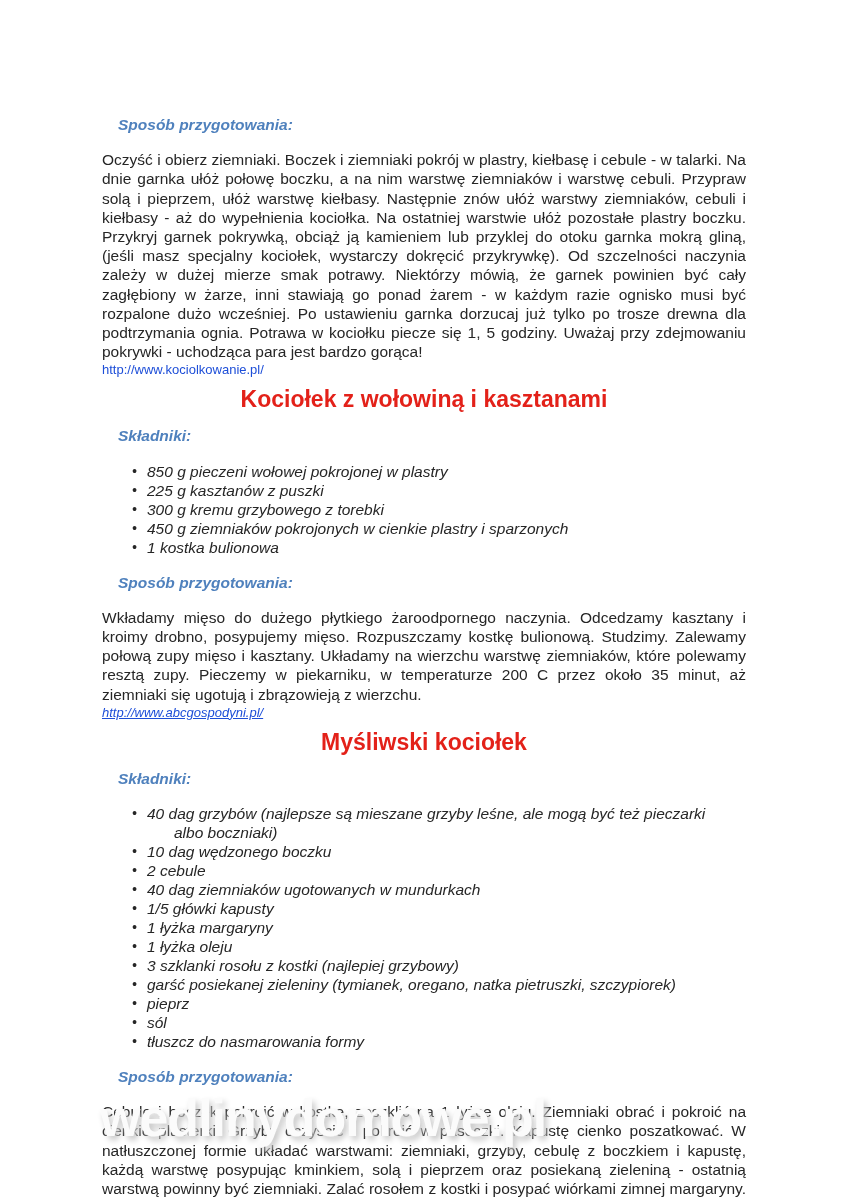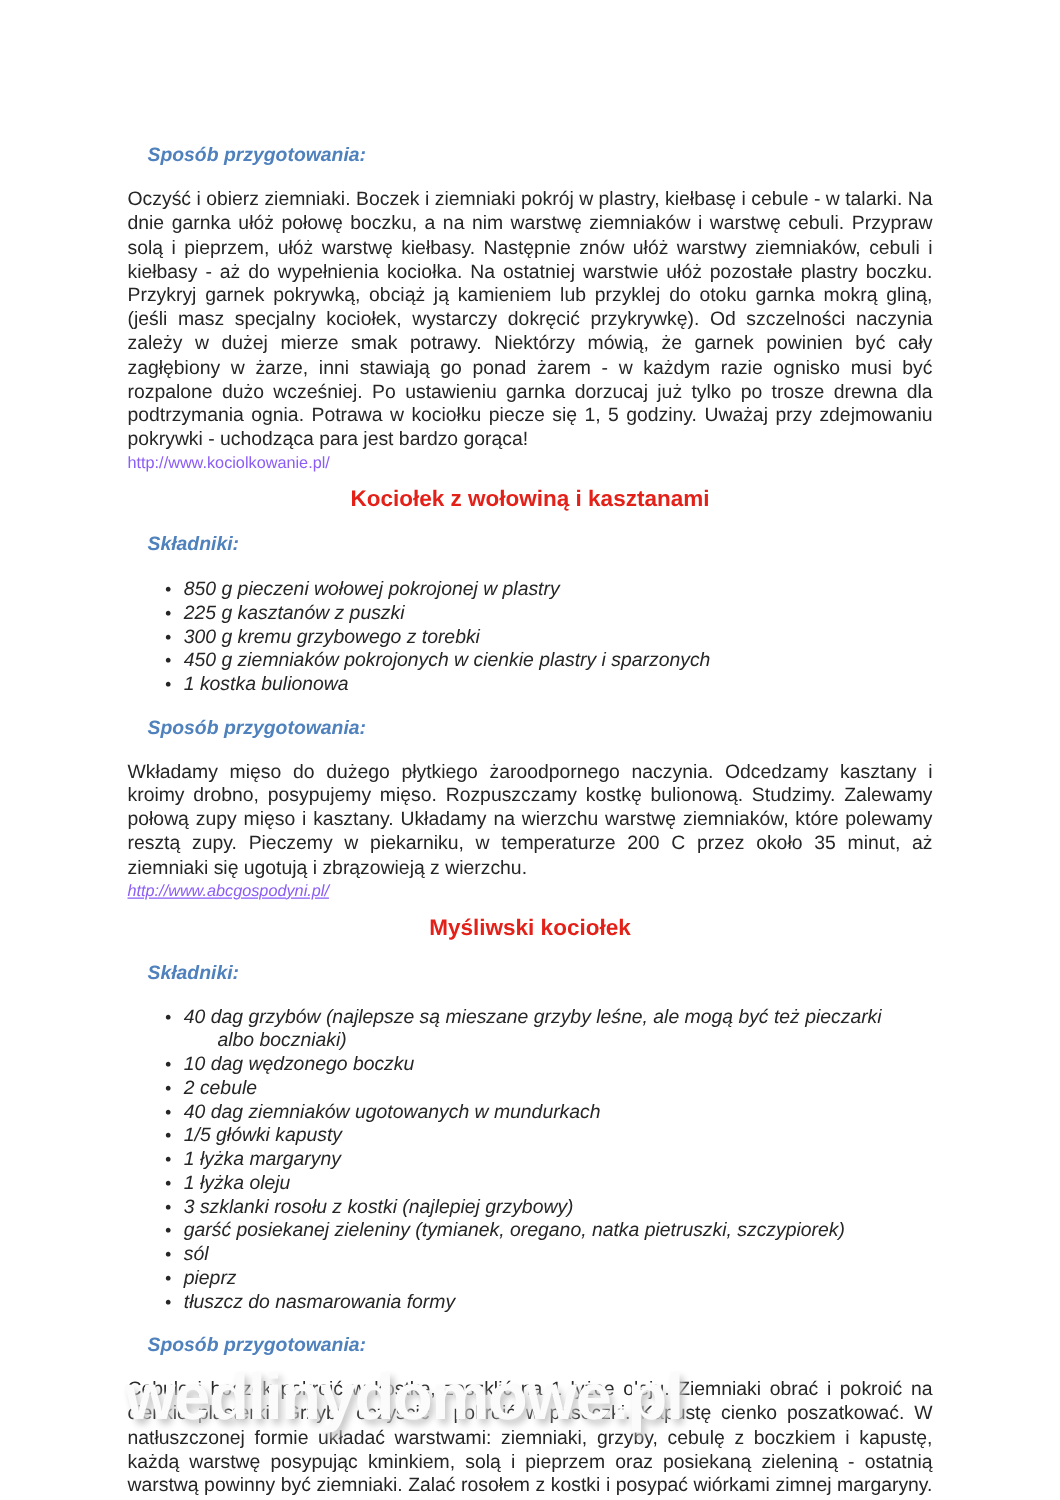--- a/index.html
+++ b/index.html
@@ -34,28 +34,28 @@
     font-size: 15.5px;
     line-height: 19.2px;
     text-align: justify;
     color: #262626;
   }
   .src-link {
     display: block;
     margin: 1px 0 2px 0;
     font-size: 13px;
     line-height: 16px;
-    color: #8b5cf6;
+    color: #1d4ed8;
     text-decoration: none;
     cursor: pointer;
   }
   .src-link.u { text-decoration: underline; font-style: italic; }
   .recipe-title {
     margin: 10px 0 4px 0;
-    font-size: 18px;
+    font-size: 23px;
     line-height: 22px;
     font-weight: bold;
     color: #e32119;
     text-align: center;
   }
   ul.ingredients {
     margin: 0;
     padding: 0;
     list-style: none;
     font-style: italic;
@@ -119,22 +119,22 @@
   <ul class="ingredients">
     <li>40 dag grzybów (najlepsze są mieszane grzyby leśne, ale mogą być też pieczarki albo boczniaki)</li>
     <li>10 dag wędzonego boczku</li>
     <li>2 cebule</li>
     <li>40 dag ziemniaków ugotowanych w mundurkach</li>
     <li>1/5 główki kapusty</li>
     <li>1 łyżka margaryny</li>
     <li>1 łyżka oleju</li>
     <li>3 szklanki rosołu z kostki (najlepiej grzybowy)</li>
     <li>garść posiekanej zieleniny (tymianek, oregano, natka pietruszki, szczypiorek)</li>
+    <li>pieprz</li>
     <li>sól</li>
-    <li>pieprz</li>
     <li>tłuszcz do nasmarowania formy</li>
   </ul>
   <h3 class="section-heading">Sposób przygotowania:</h3>
   <p class="body-par">Cebule i boczek pokroić w kostkę, zeszklić na 1 łyżce oleju. Ziemniaki obrać i pokroić na cienkie plasterki. Grzyby oczyścić i pokroić w paseczki. Kapustę cienko poszatkować. W natłuszczonej formie układać warstwami: ziemniaki, grzyby, cebulę z boczkiem i kapustę, każdą warstwę posypując kminkiem, solą i pieprzem oraz posiekaną zieleniną - ostatnią warstwą powinny być ziemniaki. Zalać rosołem z kostki i posypać wiórkami zimnej margaryny. Wstawić do nagrzanego piekarnika na 30 minut. Jeśli ktoś chce uzyskać zdecydowany, prawdziwie „leśny" smak, może zamiast kminku dodać do potrawy rozgniecione jagody jałowca. Wegetarianie mogą zrezygnować z boczku - danie i tak będzie smaczne.</p>
   <a class="src-link">http://www.kociolkowanie.pl/</a>
 
 </div>
 
 <div class="watermark">wedlinydomowe.pl</div>
 

